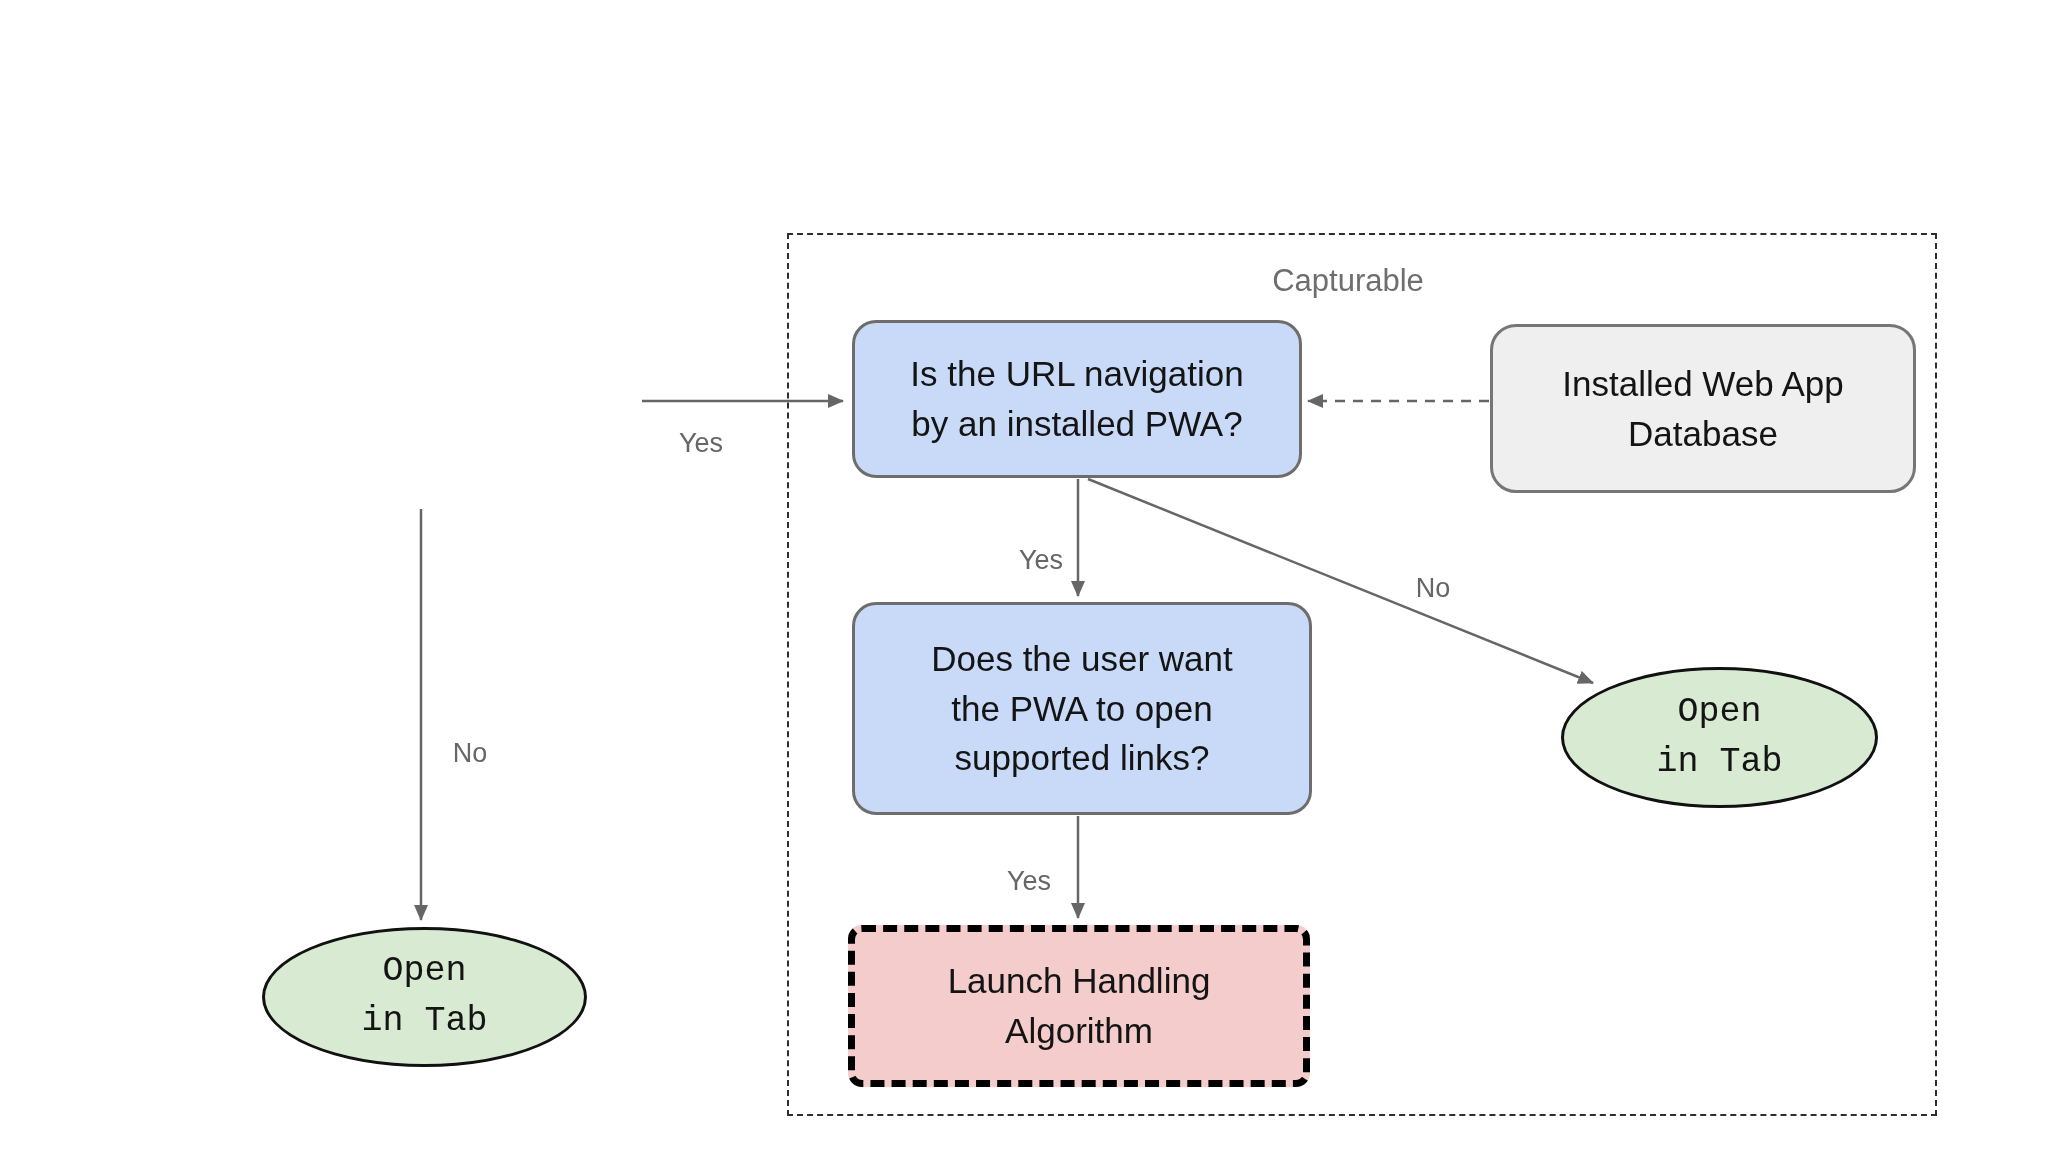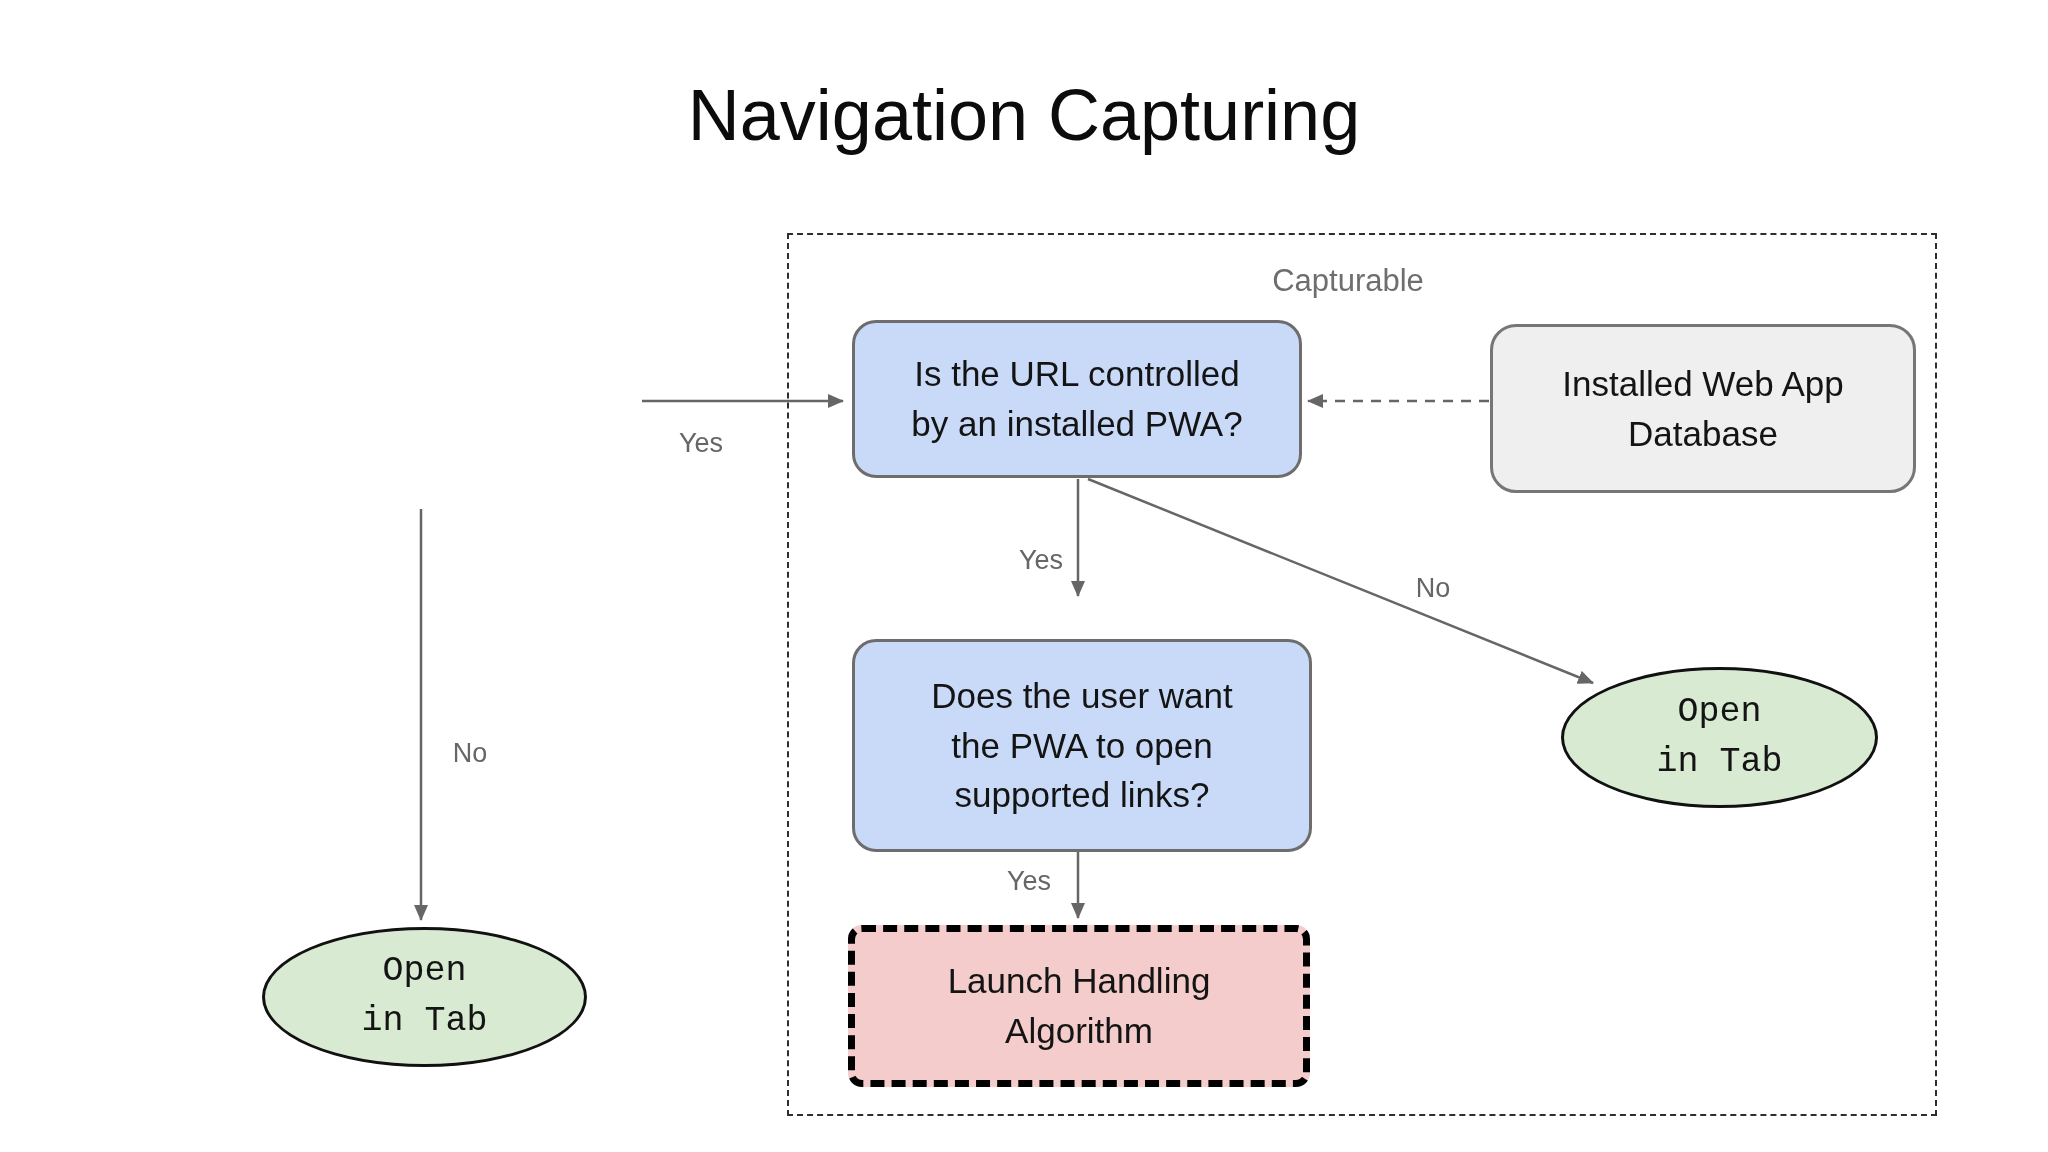--- a/index.html
+++ b/index.html
@@ -26,62 +26,61 @@
   }
   .node .txt{white-space:pre-line;}
   .decision{background:var(--decision-fill,#c9daf8);border:3px solid #6d6d6d;border-radius:24px;}
   .decision.dashed{border:5px dashed #4d4d4d;border-radius:30px;}
   .data{background:var(--data-fill,#efefef);border:3px solid #767676;border-radius:26px;}
   .process{background:var(--process-fill,#f4cccc);border:7px dashed #000000;border-radius:14px;}
   .terminal{background:var(--terminal-fill,#d9ead3);border:3px solid #111111;border-radius:50%;font-family:Liberation Mono, monospace;}
   #node-nav{left:208px;top:292px;width:430px;height:215px;}
   #node-url{left:852px;top:320px;width:450px;height:158px;}
   #node-db{left:1490px;top:324px;width:426px;height:169px;}
-  #node-want{left:852px;top:602px;width:460px;height:213px;margin-top:37px;}
+  #node-want{left:852px;top:602px;width:460px;height:213px;}
   #node-launch{left:848px;top:925px;width:462px;height:162px;}
   #node-tab-left{left:262px;top:927px;width:325px;height:140px;}
   #node-tab-right{left:1561px;top:667px;width:317px;height:141px;}
   .edges{position:absolute;left:0;top:0;width:2048px;height:1152px;pointer-events:none;}
   .edge-label{
     position:absolute;transform:translate(-50%,-50%);
     font-size:27px;color:var(--label-text,#666666);white-space:nowrap;
   }
   #lbl-nav-yes{left:701px;top:443px;}
   #lbl-nav-no{left:470px;top:753px;}
   #lbl-url-yes{left:1041px;top:560px;}
   #lbl-url-no{left:1433px;top:588px;}
   #lbl-links-yes{left:1029px;top:881px;}
 </style>
 </head>
 <body>
 
 <div class="canvas">
 
-  <div class="title">Navigation Capturing</div>
 
   <div class="group"></div>
   <div class="group-label">Capturable</div>
 
   <svg class="edges" width="2048" height="1152" viewBox="0 0 2048 1152">
     <defs>
       <marker id="arrow" viewBox="0 0 16 14" refX="15" refY="7" markerWidth="16" markerHeight="14" orient="auto" markerUnits="userSpaceOnUse">
         <path d="M0,0 L16,7 L0,14 Z" fill="#666666"></path>
       </marker>
     </defs>
     <line x1="642" y1="401" x2="843" y2="401" stroke="#666666" stroke-width="2.5" marker-end="url(#arrow)"></line>
     <line x1="421" y1="509" x2="421" y2="920" stroke="#666666" stroke-width="2.5" marker-end="url(#arrow)"></line>
     <line x1="1078" y1="479" x2="1078" y2="596" stroke="#666666" stroke-width="2.5" marker-end="url(#arrow)"></line>
     <line x1="1088" y1="479" x2="1593" y2="683" stroke="#666666" stroke-width="2.5" marker-end="url(#arrow)"></line>
     <line x1="1078" y1="816" x2="1078" y2="918" stroke="#666666" stroke-width="2.5" marker-end="url(#arrow)"></line>
     <line x1="1489" y1="401" x2="1308" y2="401" stroke="#666666" stroke-width="2.5" stroke-dasharray="10 8" marker-end="url(#arrow)"></line>
   </svg>
 
 
   <div id="node-url" class="node decision">
-    <span class="txt">Is the URL controlled
+    <span class="txt">Is the URL navigation
 by an installed PWA?</span>
   </div>
 
   <div id="node-db" class="node data">
     <span class="txt">Installed Web App
 Database</span>
   </div>
 
   <div id="node-want" class="node decision">
     <span class="txt">Does the user want

